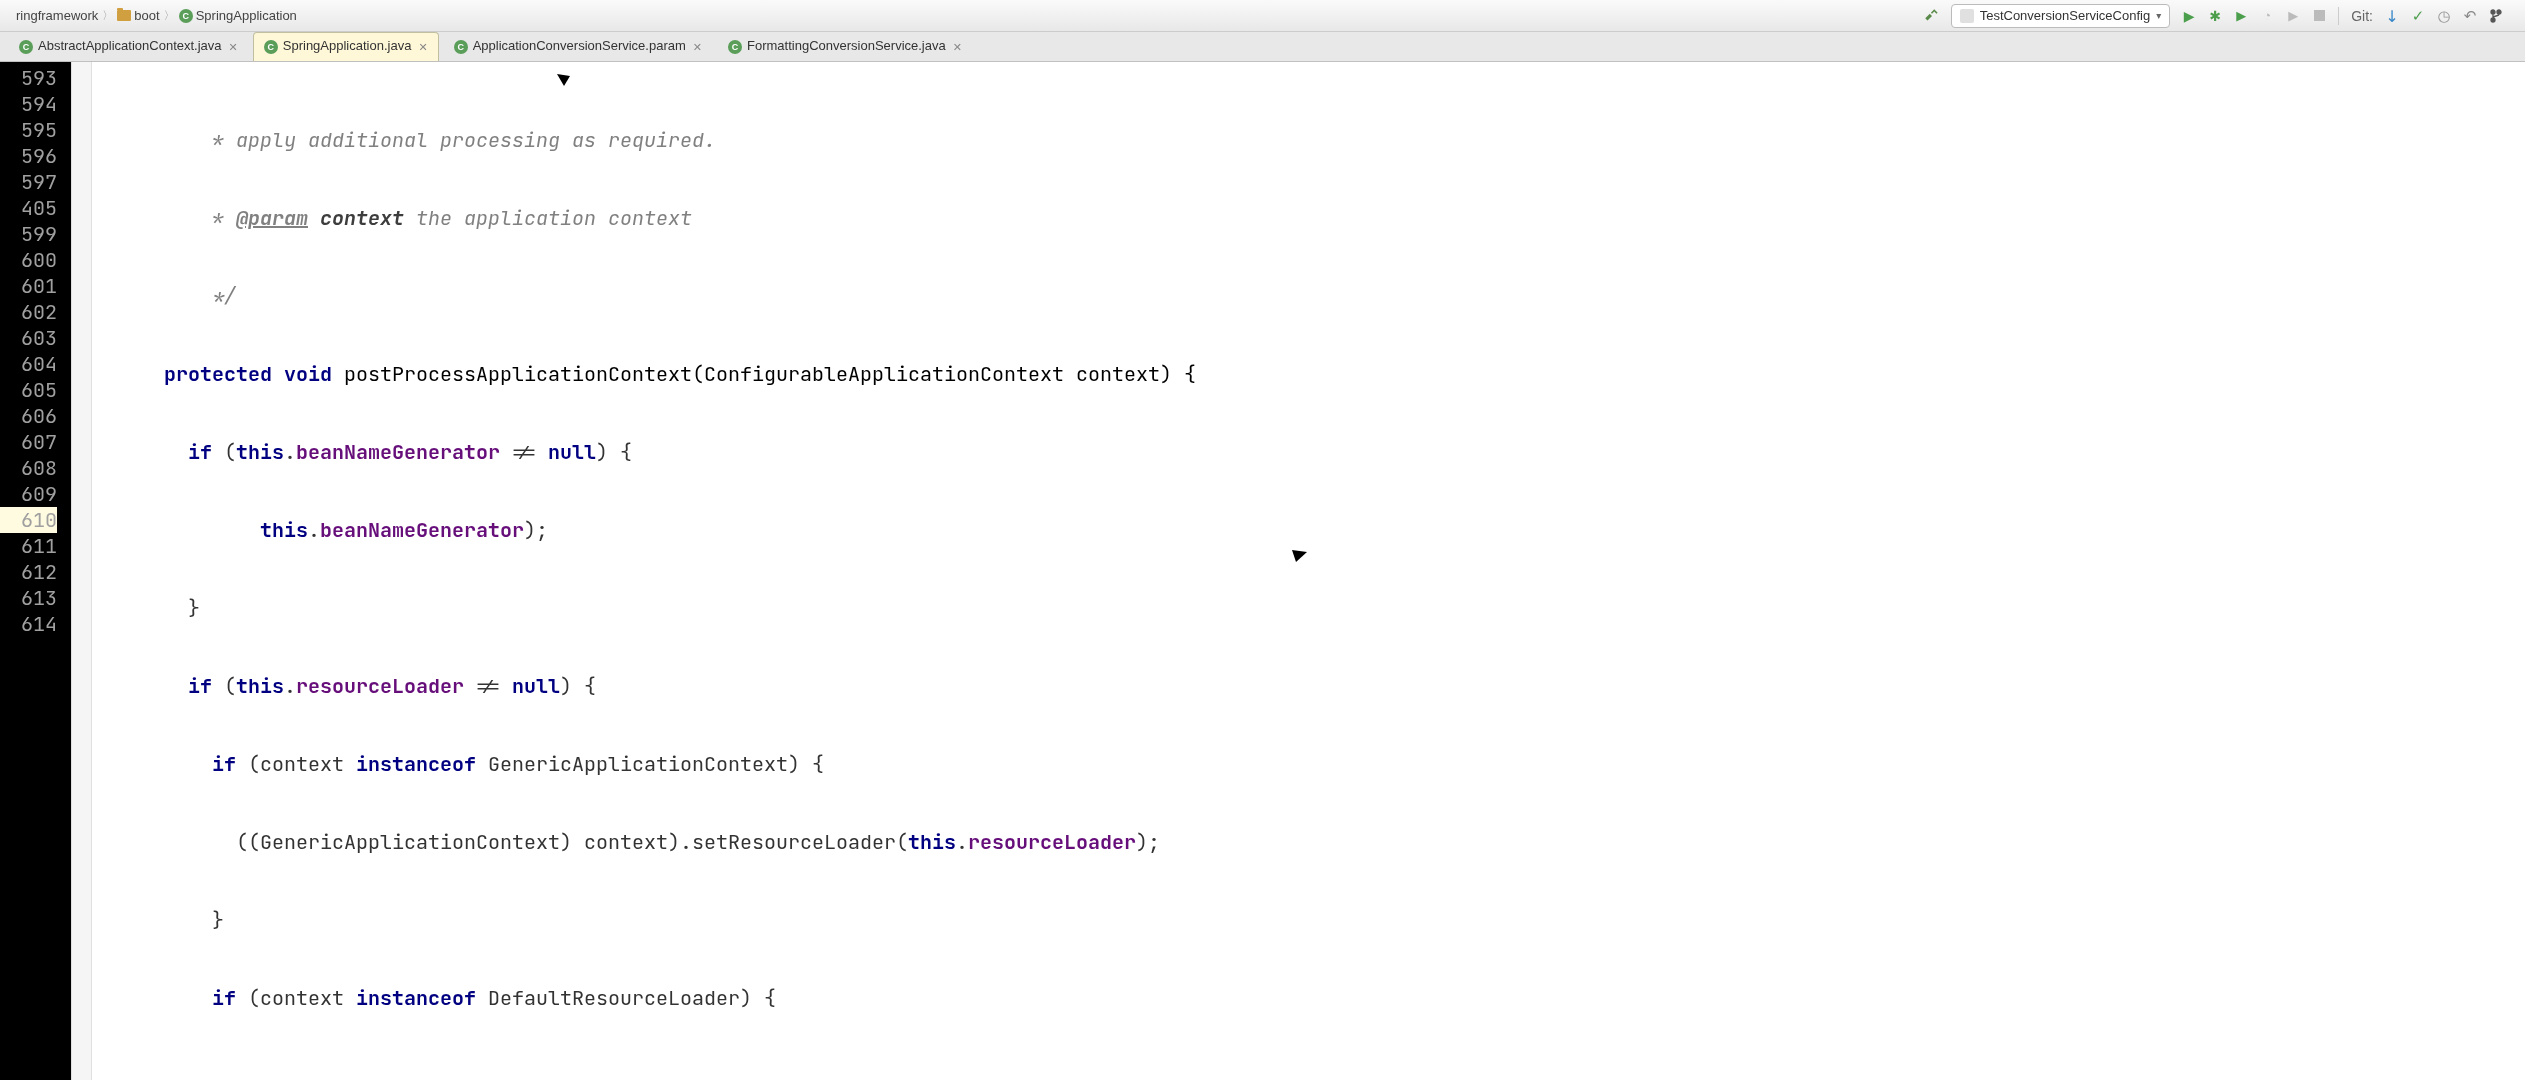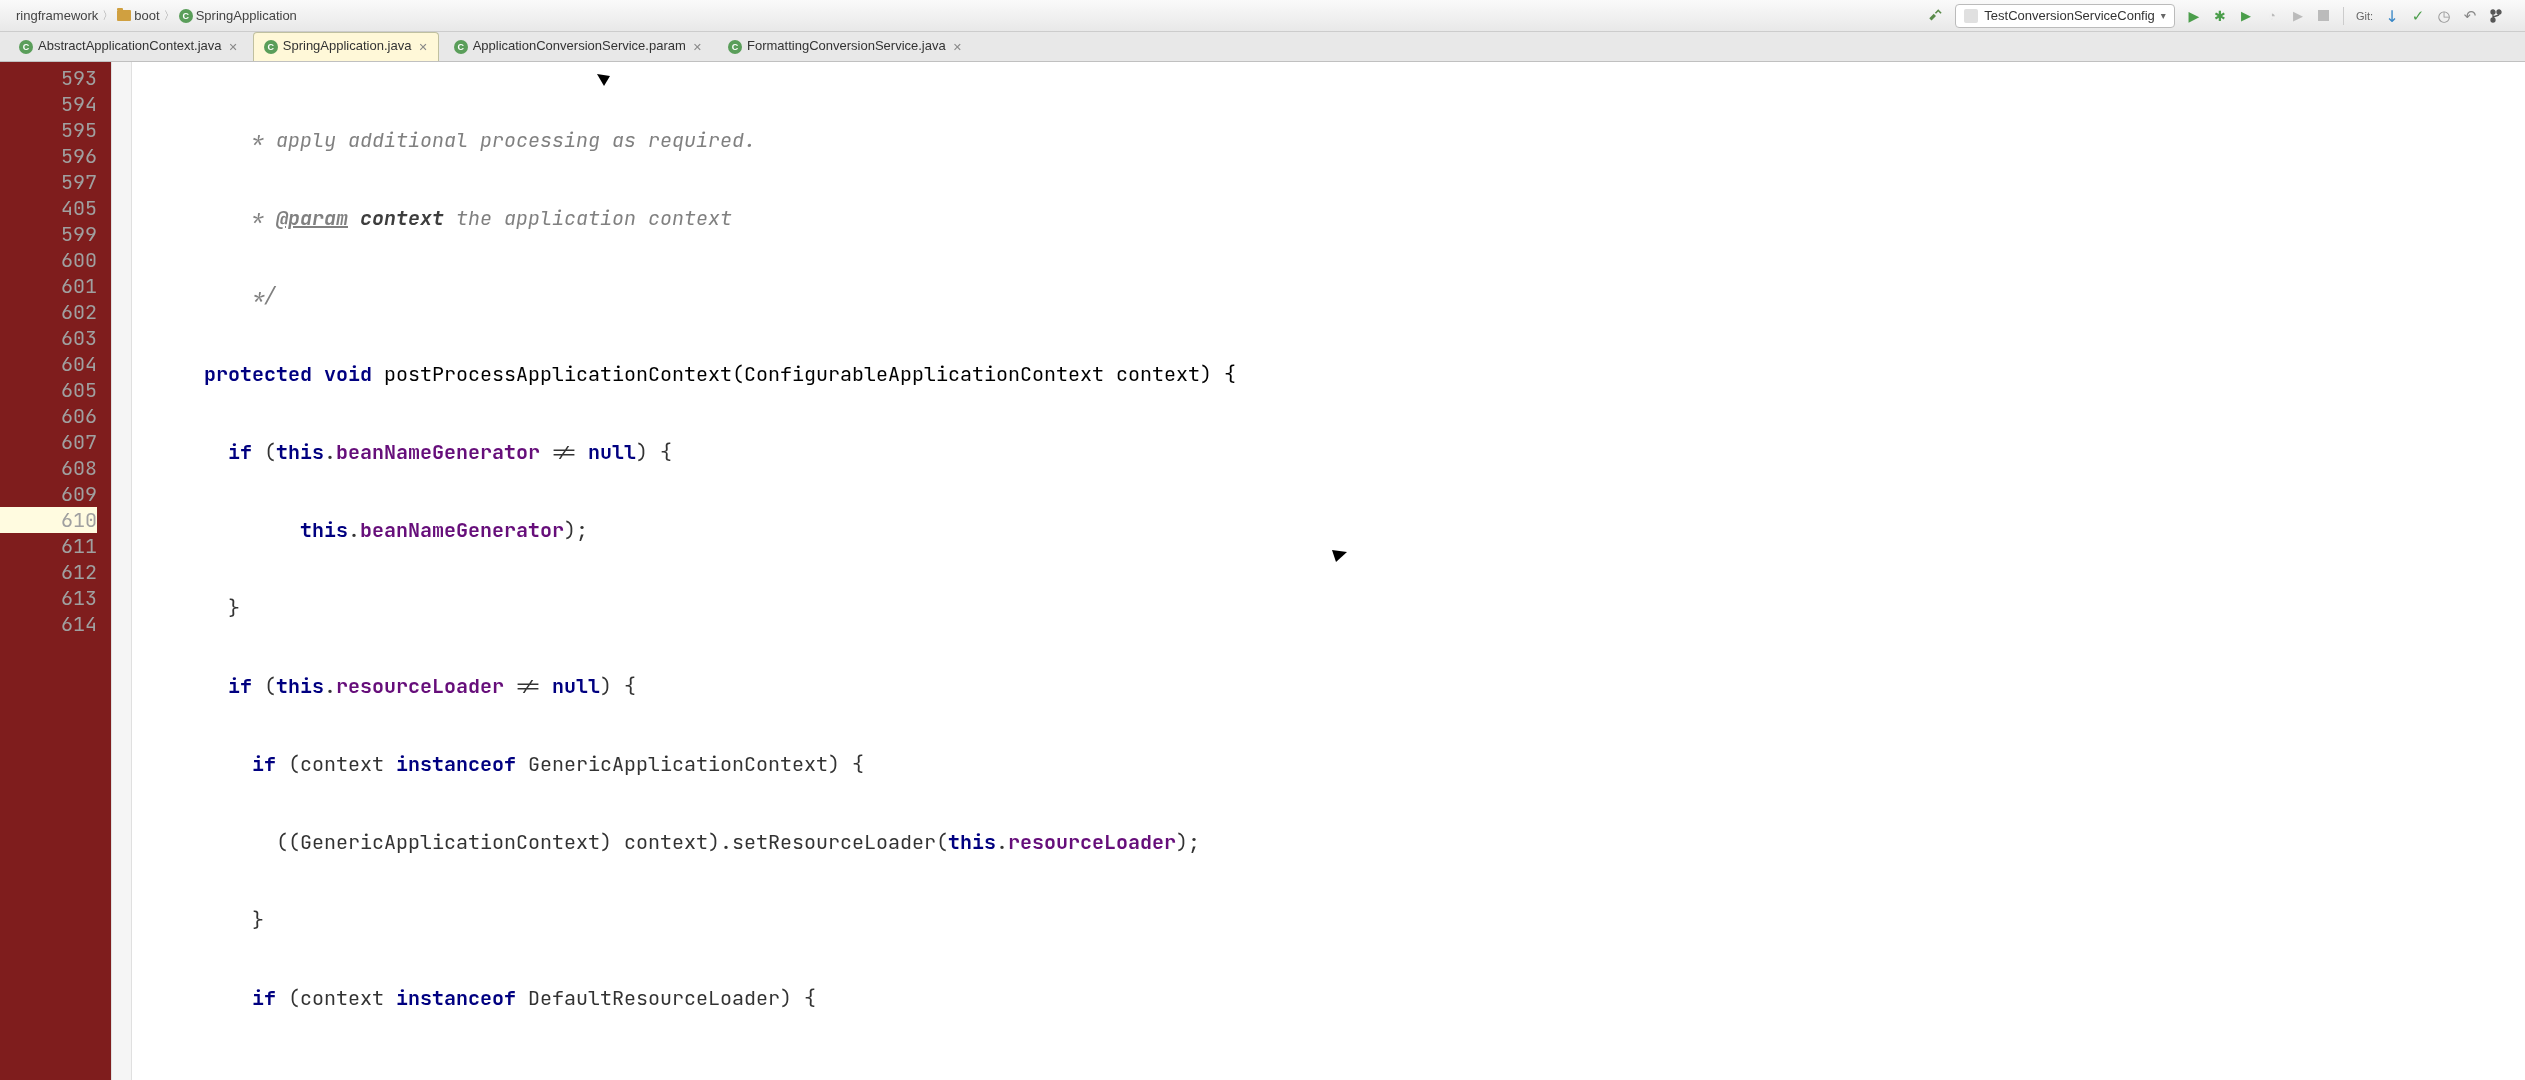--- a/index.html
+++ b/index.html
@@ -56,21 +56,21 @@
       width: 24px; height: 24px;
       display: flex; align-items: center; justify-content: center;
       margin: 0 1px;
       border-radius: 3px;
     }
     .run-icon { color: #4b9e4b; font-size: 14px; }
     .debug-icon { color: #4b9e4b; font-size: 14px; }
     .coverage-icon { color: #4b9e4b; font-size: 13px; }
     .disabled-icon { color: #bbb; font-size: 13px; }
     .stop-icon { width:11px; height:11px; background:#bbb; }
-    .git-label { color:#666; margin: 0 6px; font-size: 11px; }
+    .git-label { color:#666; margin: 0 6px; font-size: 14px; }
     .update-icon { color:#3a88c7; transform: rotate(-45deg); font-size:16px; }
     .commit-icon { color:#4b9e4b; font-size: 15px; }
     .clock-icon { color:#999; font-size: 15px; }
     .revert-icon { color:#888; font-size: 15px; }
     .branch-icon svg { width:16px; height:16px; }
     
     
     .tabs {
       display: flex;
       align-items: stretch;
@@ -103,22 +103,22 @@
     .editor {
       display: flex;
       background: #fff;
       height: calc(100% - 62px);
       position: relative;
       font-family: "JetBrains Mono", "Consolas", monospace;
       font-size: 20px;
       line-height: 26px;
     }
     .gutter {
-      width: 112px;
-      background: #7f1d1d;
+      width: 72px;
+      background: #000000;
       border-right: 1px solid #e0e0e0;
       color: #a0a0a0;
       text-align: right;
       padding-right: 14px;
       padding-top: 3px;
       position: relative;
     }
     .gutter div { height: 26px; }
     .fold-col {
       width: 20px;

